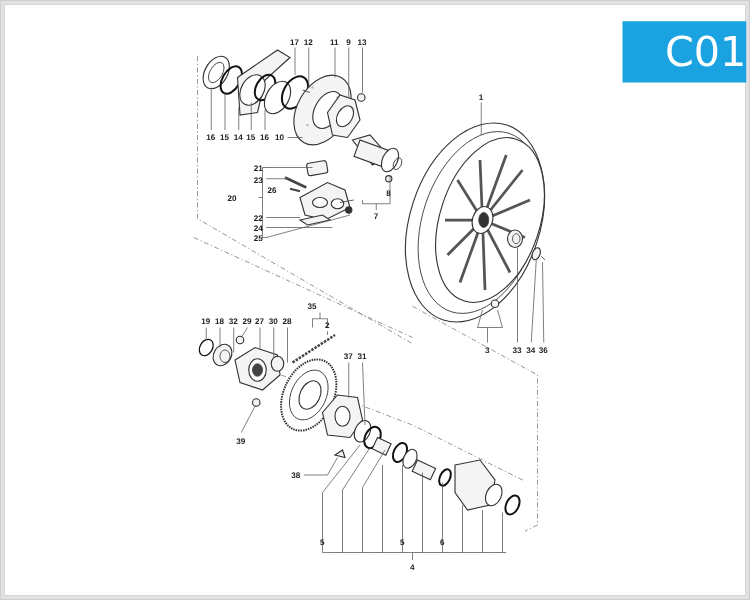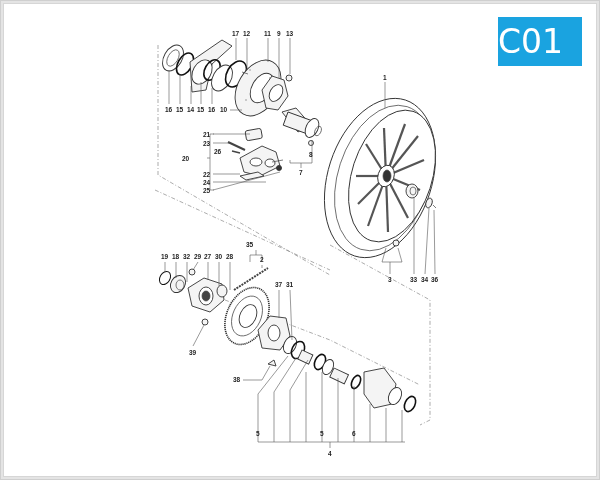--- a/index.html
+++ b/index.html
@@ -7,21 +7,21 @@
     .frame {
       position: absolute; left: 0; top: 0; width: 600px; height: 480px; box-sizing: border-box;
       border: 1px solid #cfcfcf;
       box-shadow: inset 0 0 0 2px #e4e4e4, inset 0 0 0 3px #d6d6d6;
       background: #ffffff;
     }
     .badge {
       position: absolute; left: 498px; top: 17px; width: 84px; height: 49px;
       background: #1aa3e0; color: #ffffff;
       font-family: "DejaVu Sans", sans-serif; font-size: 33px; line-height: 49px;
-      text-align: left; letter-spacing: 0px;
+      text-align: right; letter-spacing: 0px; padding-left: 15px;
     }
     svg.diagram { position: absolute; left: 0; top: 0; }
     .lbl { font-family: "Liberation Sans", sans-serif; font-size: 6.5px; font-weight: bold; fill: #222; }
     .ln { stroke: #555; stroke-width: 0.6; fill: none; }
     .dash { stroke: #888; stroke-width: 0.7; stroke-dasharray: 4 2 1 2; fill: none; }
     .part { stroke: #333; stroke-width: 0.9; fill: #f4f4f4; }
     .part-w { stroke: #333; stroke-width: 0.9; fill: #ffffff; }
     .ring { stroke: #111; stroke-width: 1.6; fill: none; }
     .thin { stroke: #444; stroke-width: 0.7; fill: none; }
     .dot { fill: #bbb; }

